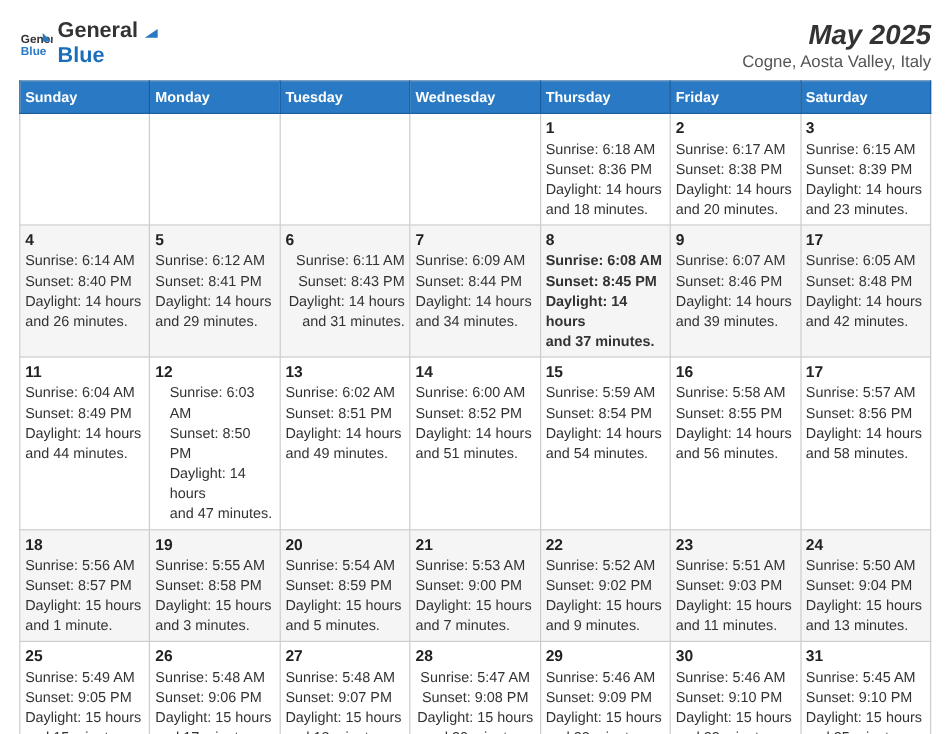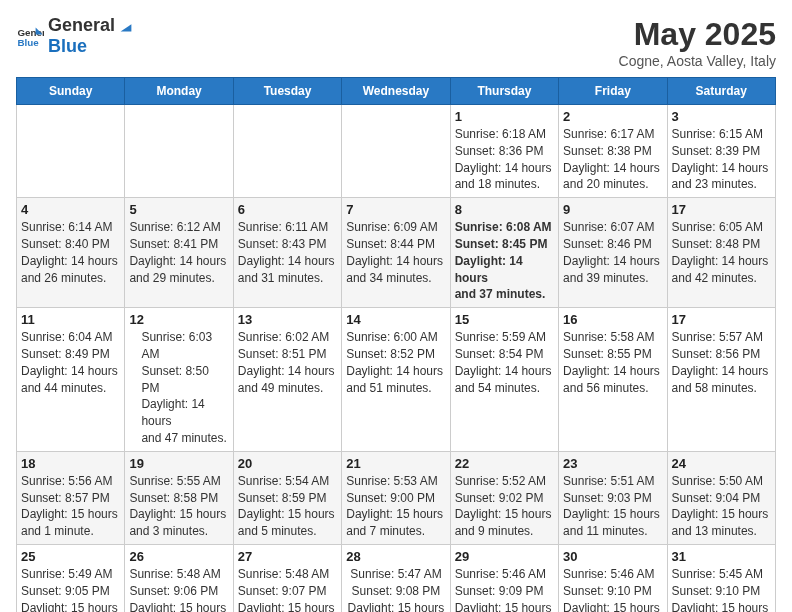--- a/index.html
+++ b/index.html
@@ -32,38 +32,39 @@
       color: #1a6fbd;
     }
     .logo-icon {
       width: 28px;
       height: 28px;
     }
     .title-area {
       text-align: right;
     }
     .main-title {
-      font-size: 32px;
+      font-size: 23px;
       font-weight: bold;
       color: #333;
+      font-style: italic;
     }
     .subtitle {
       font-size: 14px;
       color: #555;
     }
     table {
       width: 100%;
       border-collapse: collapse;
       font-size: 11px;
     }
     thead tr th {
       background-color: #2979c4;
       color: #fff;
       padding: 6px 4px;
-      text-align: center;
+      text-align: left;
       font-weight: bold;
       font-size: 12px;
       border: 1px solid #1a5fa0;
     }
     tbody tr td {
       border: 1px solid #ccc;
       vertical-align: top;
       padding: 4px;
       height: 80px;
       background: #fff;
@@ -165,21 +166,21 @@
         </td>
         <td>
           <div class="day-number">5</div>
           <div class="day-info" style="white-space: pre-line;">Sunrise: 6:12 AM
 Sunset: 8:41 PM
 Daylight: 14 hours
 and 29 minutes.</div>
         </td>
         <td>
           <div class="day-number">6</div>
-          <div class="day-info" style="white-space: pre-line;">Sunrise: 6:11 AM
+          <div class="day-info" style="white-space: pre-line; text-align: right;">Sunrise: 6:11 AM
 Sunset: 8:43 PM
 Daylight: 14 hours
 and 31 minutes.</div>
         </td>
         <td>
           <div class="day-number">7</div>
           <div class="day-info" style="white-space: pre-line;">Sunrise: 6:09 AM
 Sunset: 8:44 PM
 Daylight: 14 hours
 and 34 minutes.</div>

